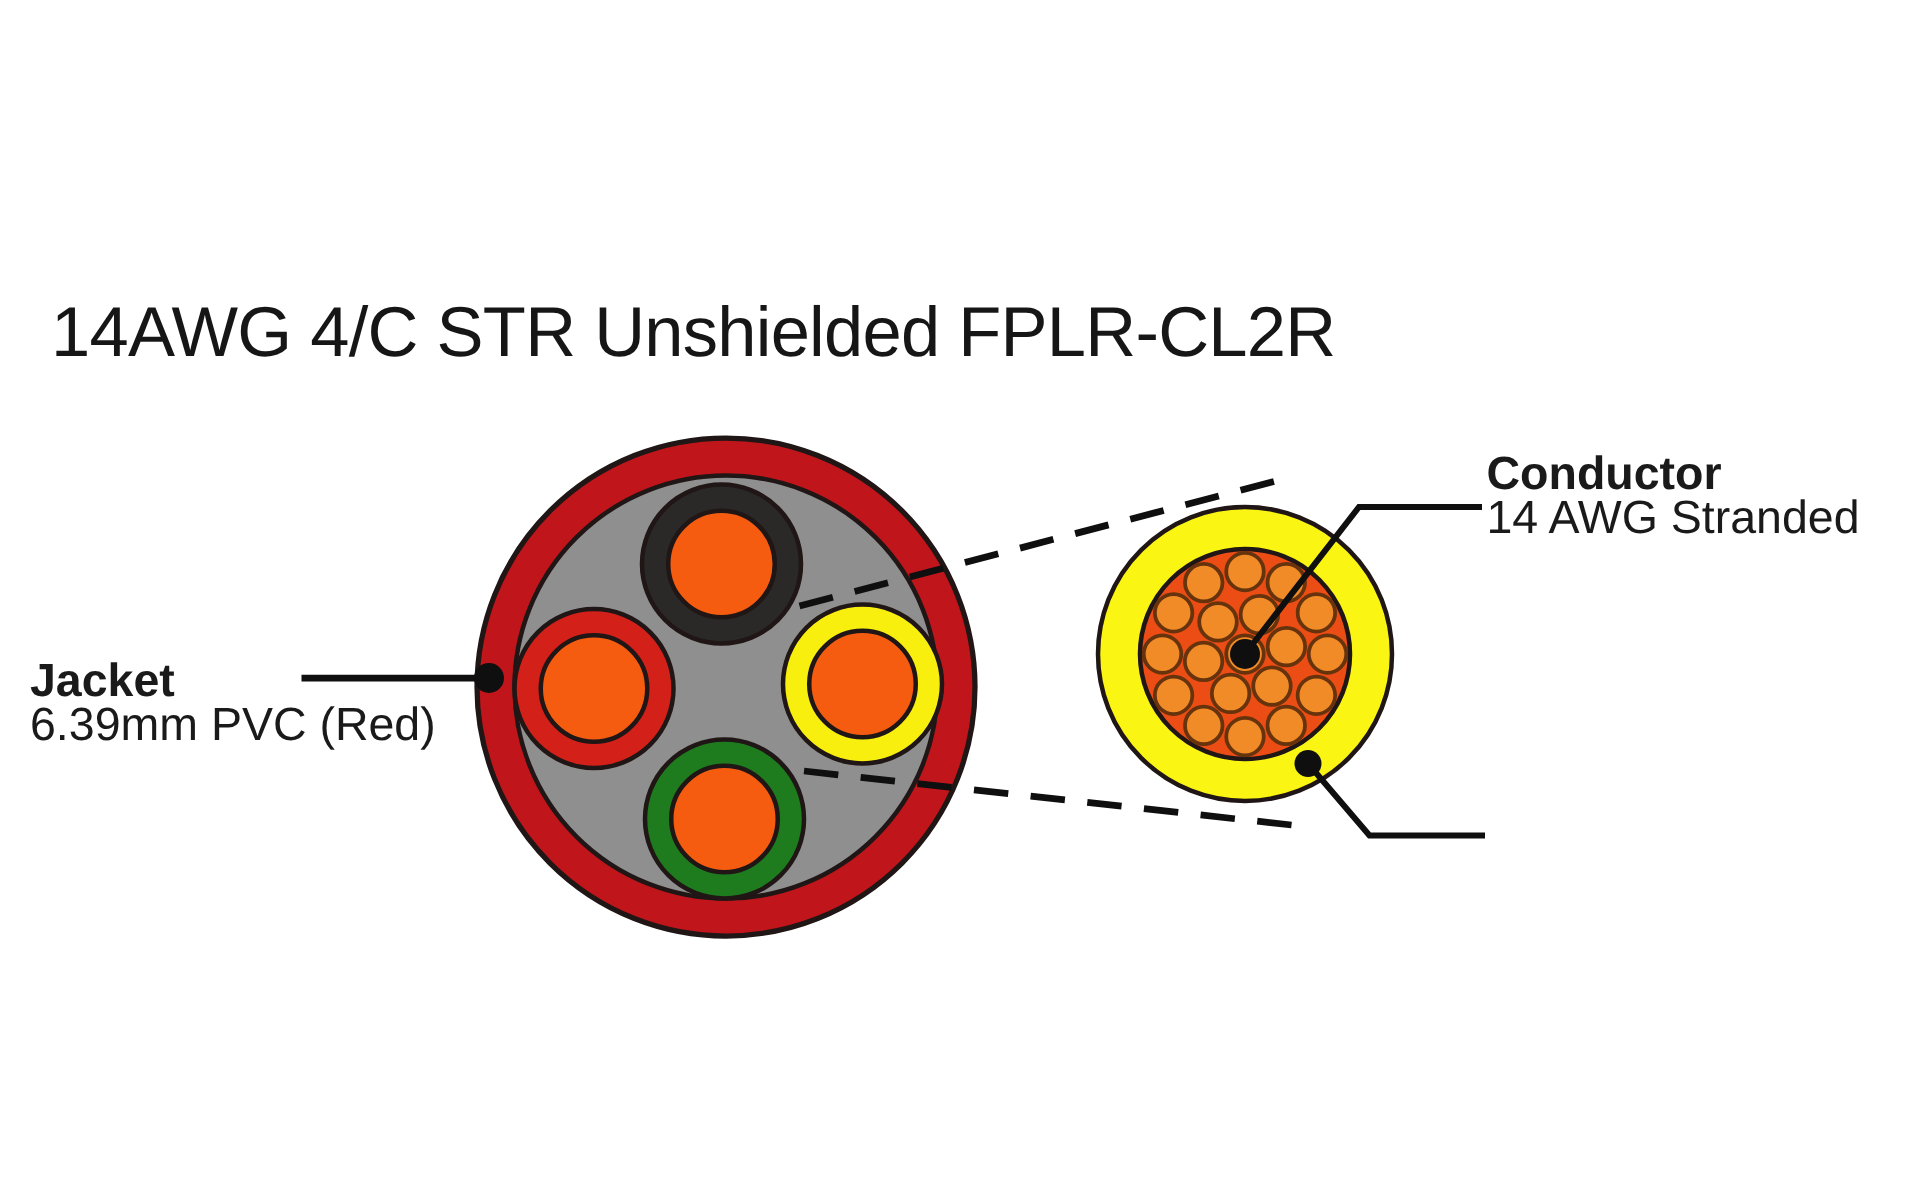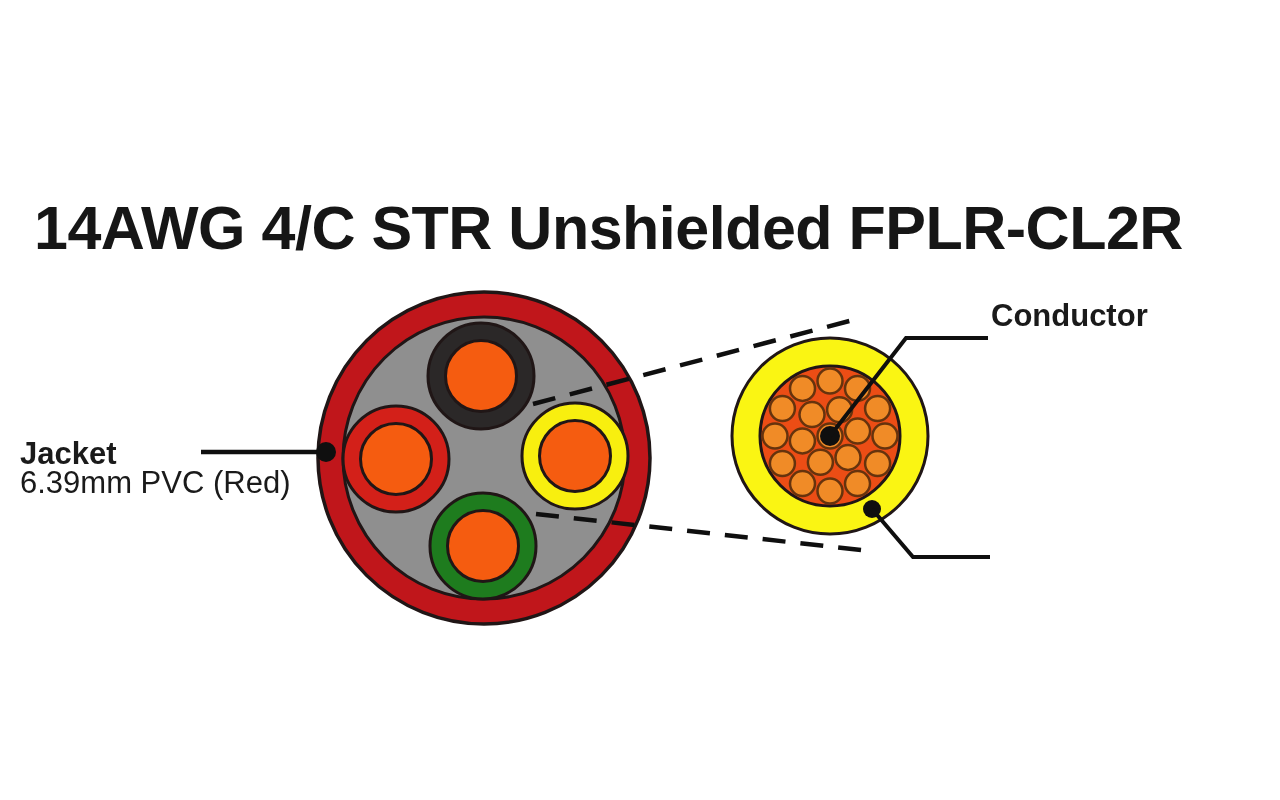--- a/index.html
+++ b/index.html
@@ -18,22 +18,22 @@
   .stage { position: absolute; inset: 0; }
   svg.diagram {
     position: absolute;
     left: 0; top: 0;
     width: 1280px; height: 800px;
   }
   .page-title {
     position: absolute;
     left: 34px;
     top: 193px;
-    font-size: 61px;
-    font-weight: bold;
+    font-size: 47px;
+    font-weight: normal;
     letter-spacing: -0.5px;
     white-space: nowrap;
     color: #161616;
   }
   .label {
     position: absolute;
     font-size: 31px;
     line-height: 29px;
     white-space: nowrap;
     color: #1a1a1a;
@@ -116,18 +116,19 @@
     </g>
   </svg>
 
   <div class="label jacket-label">
     <div class="b">Jacket</div>
     <div>6.39mm PVC (Red)</div>
   </div>
 
   <div class="label conductor-label">
     <div class="b">Conductor</div>
+    <div>14 AWG Stranded</div>
   </div>
 
   <div class="label dielectric-label">
   </div>
 
 </div>
 
 </body></html>

